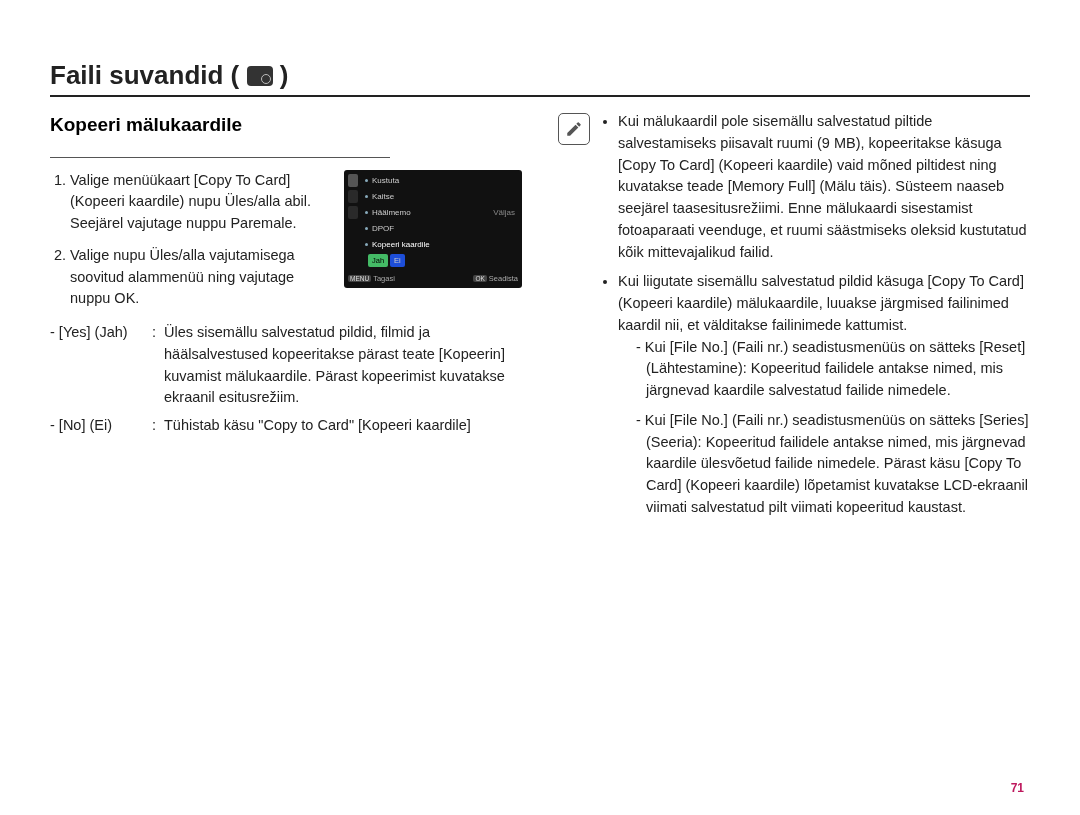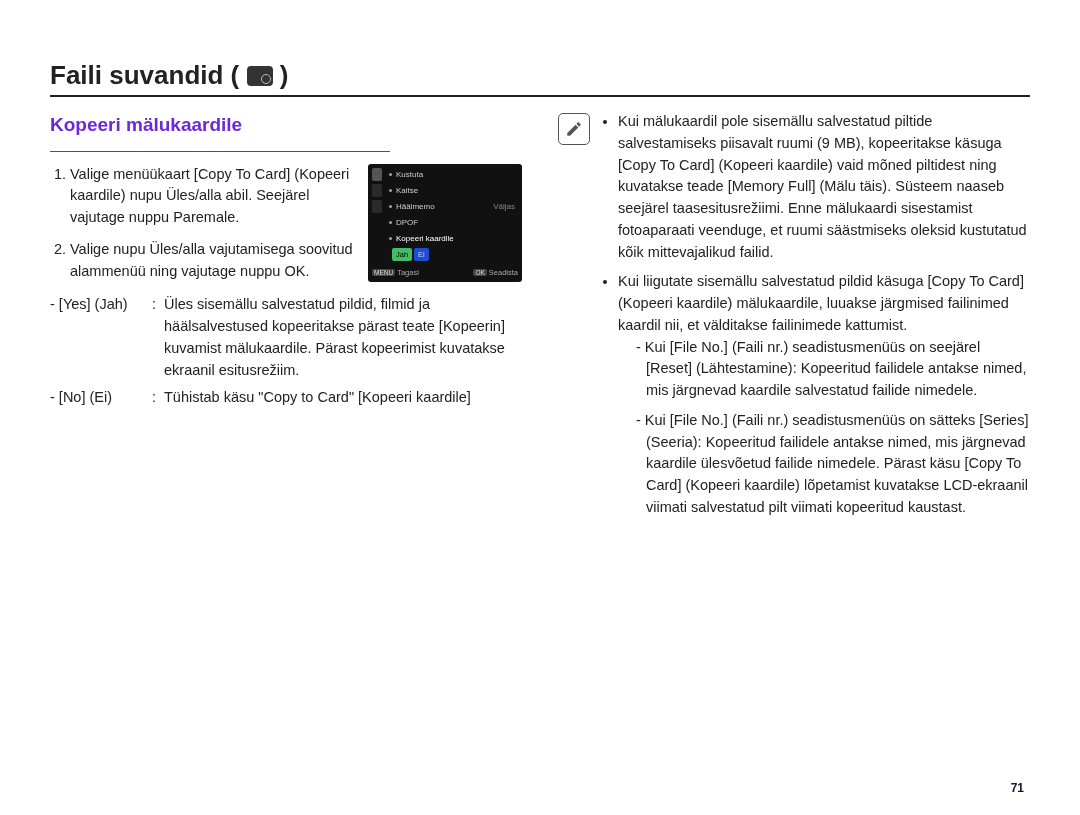--- a/index.html
+++ b/index.html
@@ -53,23 +53,23 @@
     display: flex;
     gap: 36px;
   }
   .col {
     flex: 1;
     font-size: 14.5px;
     line-height: 1.5;
   }
   .subheading {
     font-size: 19px;
-    color: #6d28d9;
+    color: #000000;
     border-bottom: 1px solid #555;
-    padding-bottom: 11px;
+    padding-bottom: 17px;
     margin: 0 0 12px 0;
     width: 72%;
   }
   .intro {
     margin-bottom: 14px;
   }
   .step-block {
     display: flex;
     gap: 14px;
     align-items: flex-start;
@@ -98,21 +98,21 @@
   }
   .opt-sep {
     width: 12px;
     flex-shrink: 0;
   }
   .opt-desc {
     flex: 1;
   }
   
   .lcd {
-    width: 154px;
+    width: 178px;
     height: 118px;
     background: #111;
     border-radius: 3px;
     color: #ccc;
     font-size: 8px;
     padding: 4px 4px 3px 4px;
     box-sizing: border-box;
     display: flex;
     flex-direction: column;
     justify-content: space-between;
@@ -235,21 +235,21 @@
   }
   .sub-dash li::before {
     content: "- ";
   }
   .page-num {
     position: absolute;
     bottom: 20px;
     right: 56px;
     font-size: 12px;
     font-weight: bold;
-    color: #0f172a;
+    color: #be185d;
   }
 </style>
 </head>
 <body>
 
 <div class="page">
 
   <div class="title-row">
     <h1>
       <span>Faili suvandid</span>
@@ -334,21 +334,21 @@
           <svg width="18" height="18" viewBox="0 0 24 24">
             <path d="M3 17.25V21h3.75L17.81 9.94l-3.75-3.75L3 17.25zM20.71 7.04a1 1 0 0 0 0-1.41l-2.34-2.34a1 1 0 0 0-1.41 0l-1.83 1.83 3.75 3.75 1.83-1.83z" fill="#555"></path>
           </svg>
         </div>
         <div class="note-body">
           <ul>
             <li>Kui mälukaardil pole sisemällu salvestatud piltide salvestamiseks piisavalt ruumi (9 MB), kopeeritakse käsuga [Copy To Card] (Kopeeri kaardile) vaid mõned piltidest ning kuvatakse teade [Memory Full] (Mälu täis). Süsteem naaseb seejärel taasesitusrežiimi. Enne mälukaardi sisestamist fotoaparaati veenduge, et ruumi säästmiseks oleksid kustutatud kõik mittevajalikud failid.</li>
             <li>
               <span>Kui liigutate sisemällu salvestatud pildid käsuga [Copy To Card] (Kopeeri kaardile) mälukaardile, luuakse järgmised failinimed kaardil nii, et välditakse failinimede kattumist.</span>
               <ul class="sub-dash">
-                <li>Kui [File No.] (Faili nr.) seadistusmenüüs on seejärel [Reset] (Lähtestamine): Kopeeritud failidele antakse nimed, mis järgnevad kaardile salvestatud failide nimedele.</li>
+                <li>Kui [File No.] (Faili nr.) seadistusmenüüs on sätteks [Reset] (Lähtestamine): Kopeeritud failidele antakse nimed, mis järgnevad kaardile salvestatud failide nimedele.</li>
                 <li>Kui [File No.] (Faili nr.) seadistusmenüüs on sätteks [Series] (Seeria): Kopeeritud failidele antakse nimed, mis järgnevad kaardile ülesvõetud failide nimedele. Pärast käsu [Copy To Card] (Kopeeri kaardile) lõpetamist kuvatakse LCD-ekraanil viimati salvestatud pilt viimati kopeeritud kaustast.</li>
               </ul>
             </li>
           </ul>
         </div>
       </div>
     </div>
 
   </div>
 

